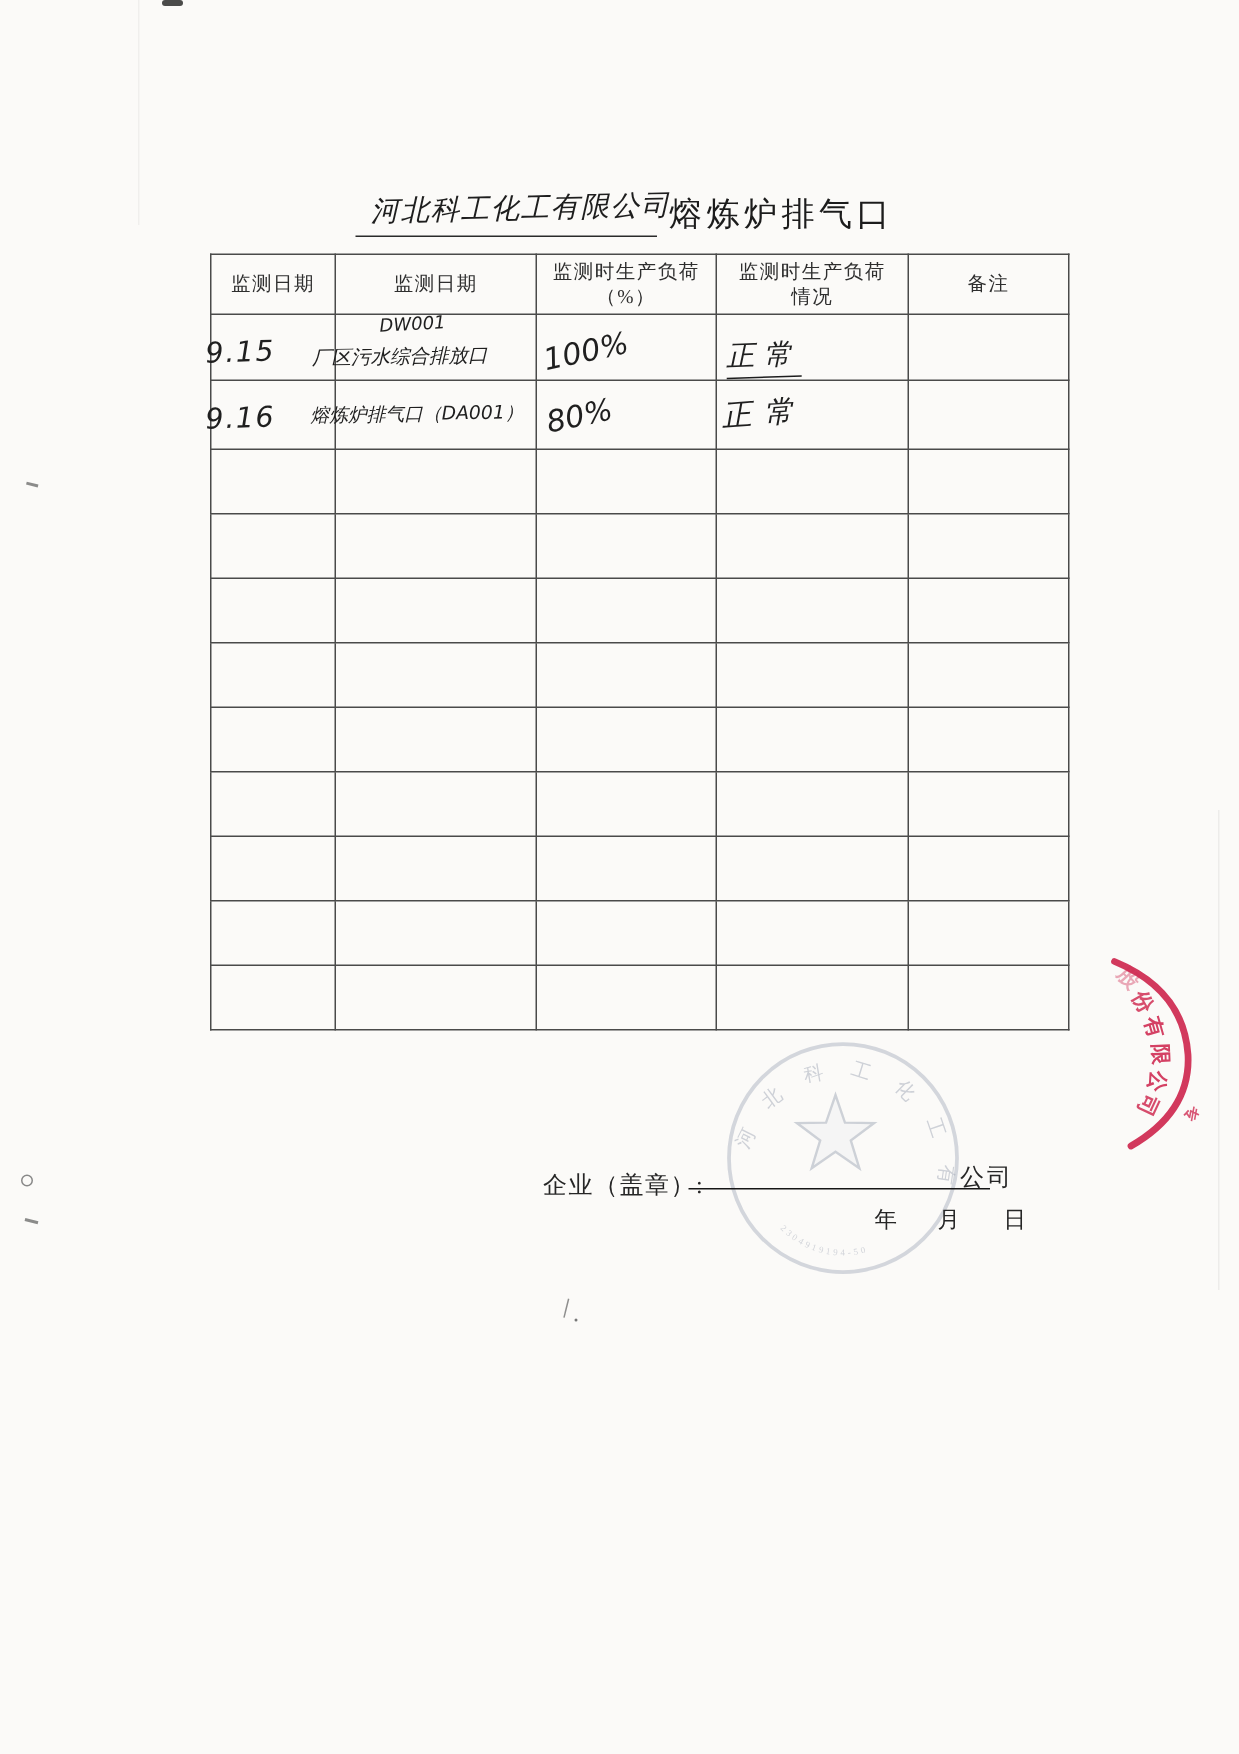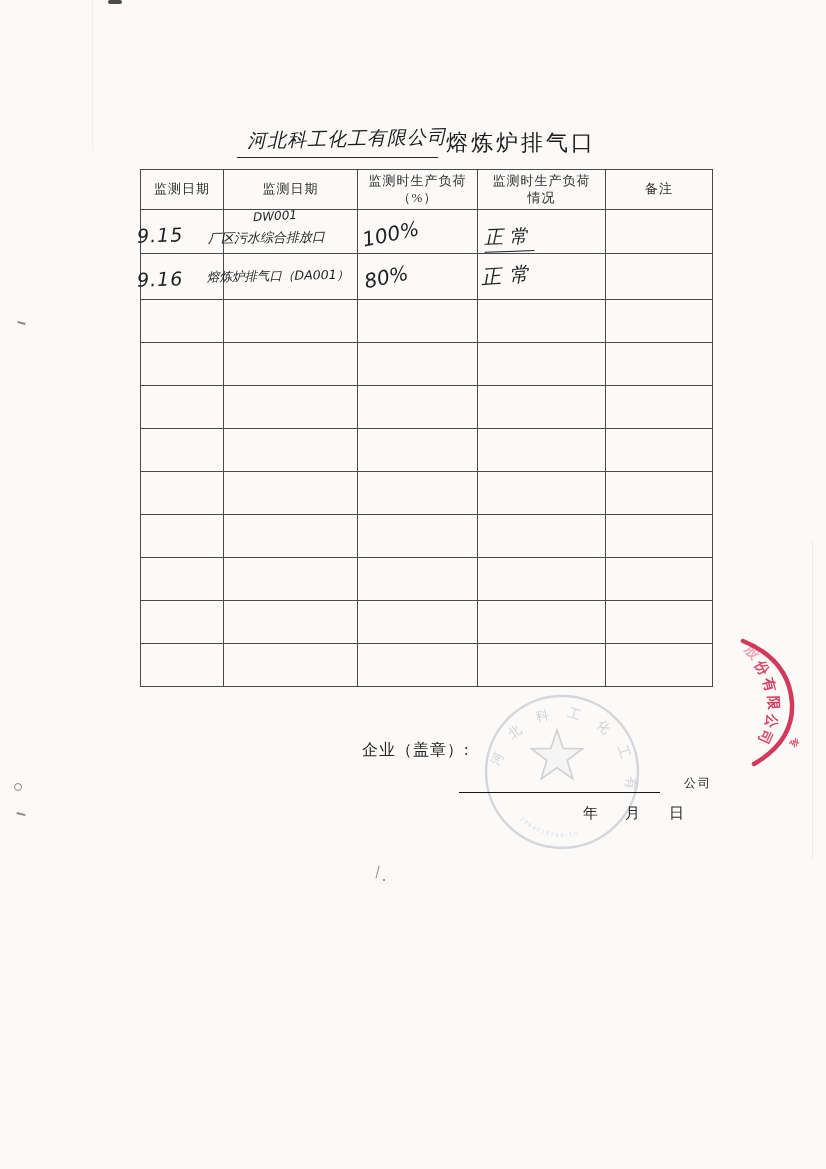--- a/index.html
+++ b/index.html
@@ -37,23 +37,23 @@
     position:absolute;font-family:"DejaVu Sans", sans-serif;font-style:italic;
     color:#1f1f1f;white-space:nowrap;
   }
   .hw-date{font-size:19px;letter-spacing:1px;transform:rotate(-2deg);}
   .hw-code{font-size:12px;transform:rotate(-3deg);}
   .hw-point{font-size:13px;transform:rotate(-1deg);}
   .hw-load{font-size:20px;transform:rotate(-12deg);}
   .hw-status{font-size:19px;letter-spacing:6px;transform:rotate(-2deg);}
   .hw-underlined{border-bottom:1.6px solid #1d1d1d;padding-bottom:1px;}
   
-  .seal-label{position:absolute;left:362px;top:740px;font-size:16px;letter-spacing:1px;}
+  .seal-label{position:absolute;left:362px;top:780px;font-size:16px;letter-spacing:1px;}
   .sig-underline{position:absolute;left:459px;top:770px;width:201px;height:22px;border-bottom:1.7px solid #161616;z-index:5;}
-  .company-suffix{position:absolute;left:684px;top:775px;font-size:12px;letter-spacing:2px;}
+  .company-suffix{position:absolute;left:640px;top:775px;font-size:16px;letter-spacing:2px;}
   .date-line{position:absolute;left:583px;top:804px;font-size:15px;display:flex;z-index:5;}
   .date-line span{display:inline-block;}
   .date-line .gap1{margin-left:27px;}
   .date-line .gap2{margin-left:29px;}
   
   .artifact{position:absolute;background:#555;}
   .crease{position:absolute;background:rgba(0,0,0,0.045);}
   .edge-line{position:absolute;background:rgba(0,0,0,0.055);}
   .stray-mark{position:absolute;width:3px;height:13px;border-left:1.5px solid #6a6a6a;transform:rotate(14deg);opacity:.75;}
   .stray-dot{position:absolute;width:2px;height:2px;background:#777;border-radius:50%;}

